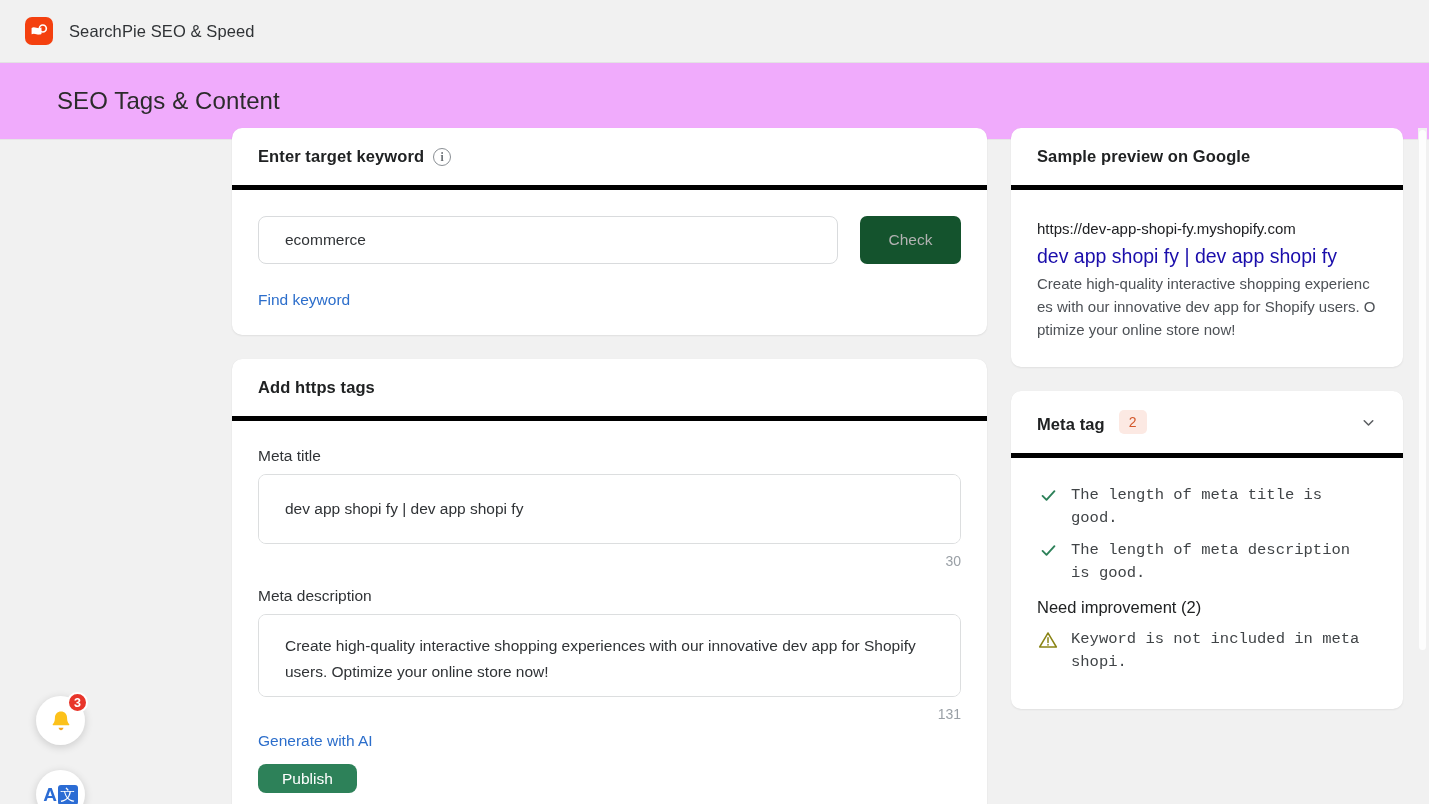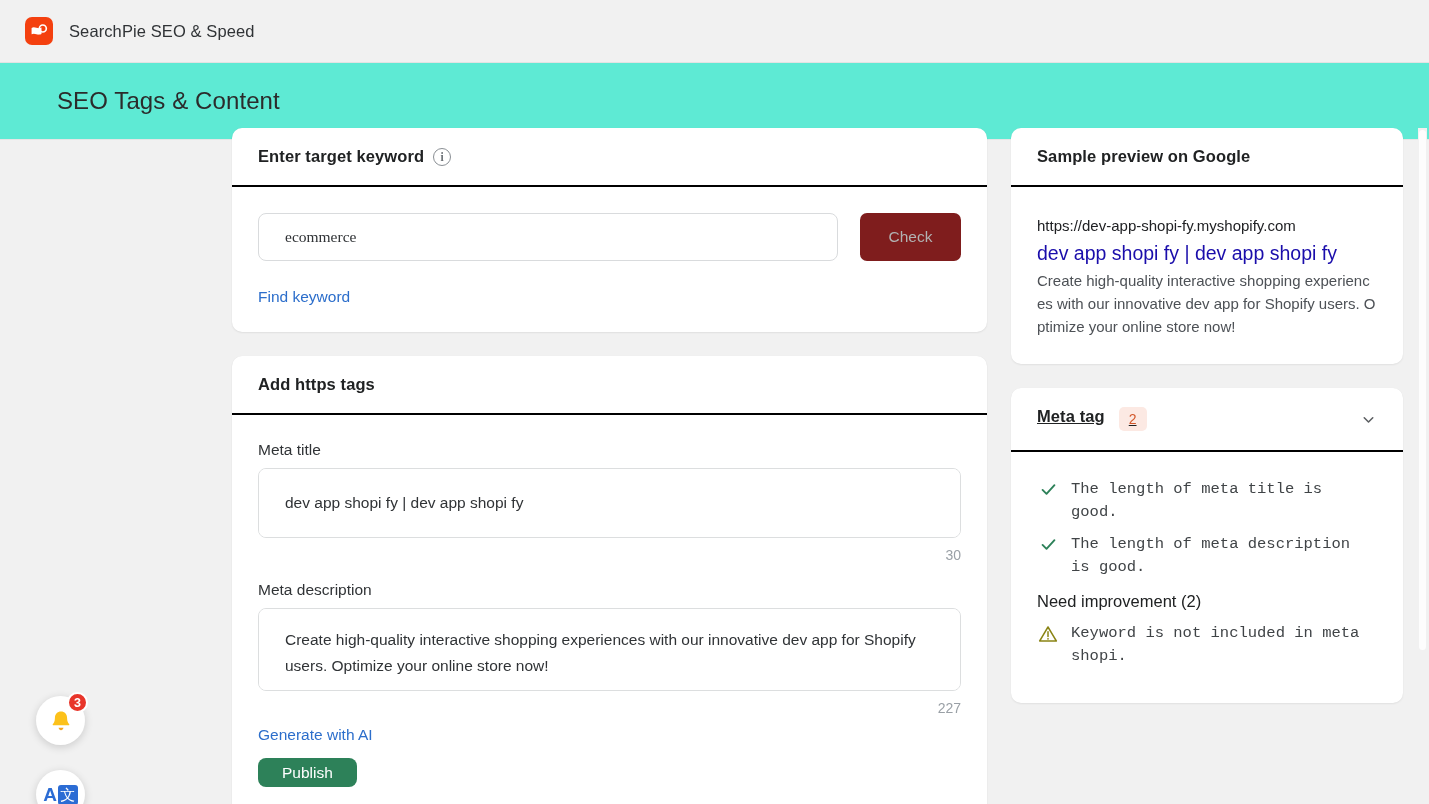--- a/index.html
+++ b/index.html
@@ -29,21 +29,21 @@
   .app-title {
     margin-left: 16px;
     font-size: 16.5px;
     color: #303336;
     letter-spacing: .1px;
   }
 
   
   .page-head {
     height: 77px; width: 1429px;
-    background: #5eead4;
+    background: #f0abfc;
     border-bottom: 1px solid #e6e6e6;
     display: flex; align-items: center;
     padding-left: 57px;
   }
   .page-title { font-size: 24px; font-weight: 400; color: #2b2b2b; letter-spacing: .1px; }
 
   
   .content {
     position: absolute; top: 128px; left: 0;
     width: 1429px; height: 676px;
@@ -56,21 +56,21 @@
   .col-side { width: 392px; flex: none; }
 
   .card {
     background: #fff;
     border-radius: 10px;
     box-shadow: 0 1px 2px rgba(0,0,0,.07), 0 0 1px rgba(0,0,0,.07);
   }
   .card + .card { margin-top: 24px; }
   .card-head {
     padding: 19px 26px 19px 26px;
-    border-bottom: 2px solid #000000;
+    border-bottom: 5px solid #000000;
     display: flex; align-items: center;
   }
   .card-head-title { font-size: 16.5px; font-weight: 600; color: #202223; letter-spacing: .1px; }
   .card-body { padding: 26px; }
 
   
   .info-icon {
     width: 18px; height: 18px; margin-left: 9px;
     border-radius: 50%;
     border: 1.4px solid #8a8f94;
@@ -83,29 +83,29 @@
   
   .kw-row { display: flex; align-items: flex-start; gap: 22px; }
   .kw-input {
     flex: 1;
     height: 48px;
     border: 1px solid #d9dbdd;
     border-radius: 8px;
     background: #fff;
     padding: 0 26px;
     font-size: 15.5px;
-    font-family: Liberation Serif, serif;
+    font-family: Liberation Sans, sans-serif;
     color: #303336;
     outline: none;
   }
   .kw-input::placeholder { color: #9aa0a6; }
   .btn-check {
     width: 101px; height: 48px;
     border: none; border-radius: 7px;
-    background: #7f1d1d;
+    background: #14532d;
     color: #b2b2b2;
     font-size: 15.5px;
     font-family: "Liberation Sans", sans-serif;
     cursor: default;
   }
   .link {
     display: inline-block;
     margin-top: 27px;
     color: #2c6ecb;
     font-size: 15.5px;
@@ -160,21 +160,21 @@
   }
   .g-desc {
     font-size: 15px; line-height: 23px;
     color: #4d5156;
     margin-top: 3px;
     word-break: break-all;
   }
 
   
   .mt-head { display: flex; align-items: center; justify-content: space-between; }
-  .mt-head-left { display: flex; align-items: flex-start; text-decoration: underline; }
+  .mt-head-left { display: flex; align-items: flex-end; }
   .badge {
     margin-left: 14px;
     background: #fce9e3;
     color: #d3582c;
     font-size: 14px;
     border-radius: 5px;
     padding: 3px 10px;
     line-height: 18px;
   }
   .chev { color: #5c5f62; display: flex; align-items: center; cursor: pointer; }
@@ -273,21 +273,21 @@
           <span class="card-head-title">Add https tags</span>
         </div>
         <div class="card-body">
 
           <label class="field-label">Meta title</label>
           <textarea class="ta ta-title" style="">dev app shopi fy | dev app shopi fy</textarea>
           <div class="counter">30</div>
 
           <label class="field-label mt-desc">Meta description</label>
           <textarea class="ta ta-desc" style="">Create high-quality interactive shopping experiences with our innovative dev app for Shopify users. Optimize your online store now!</textarea>
-          <div class="counter">227</div>
+          <div class="counter">131</div>
 
           <a class="link" style="margin-top:10px">Generate with AI</a>
           <div>
             <button class="btn-publish">Publish</button>
           </div>
         </div>
       </div>
 
     </div>
 

